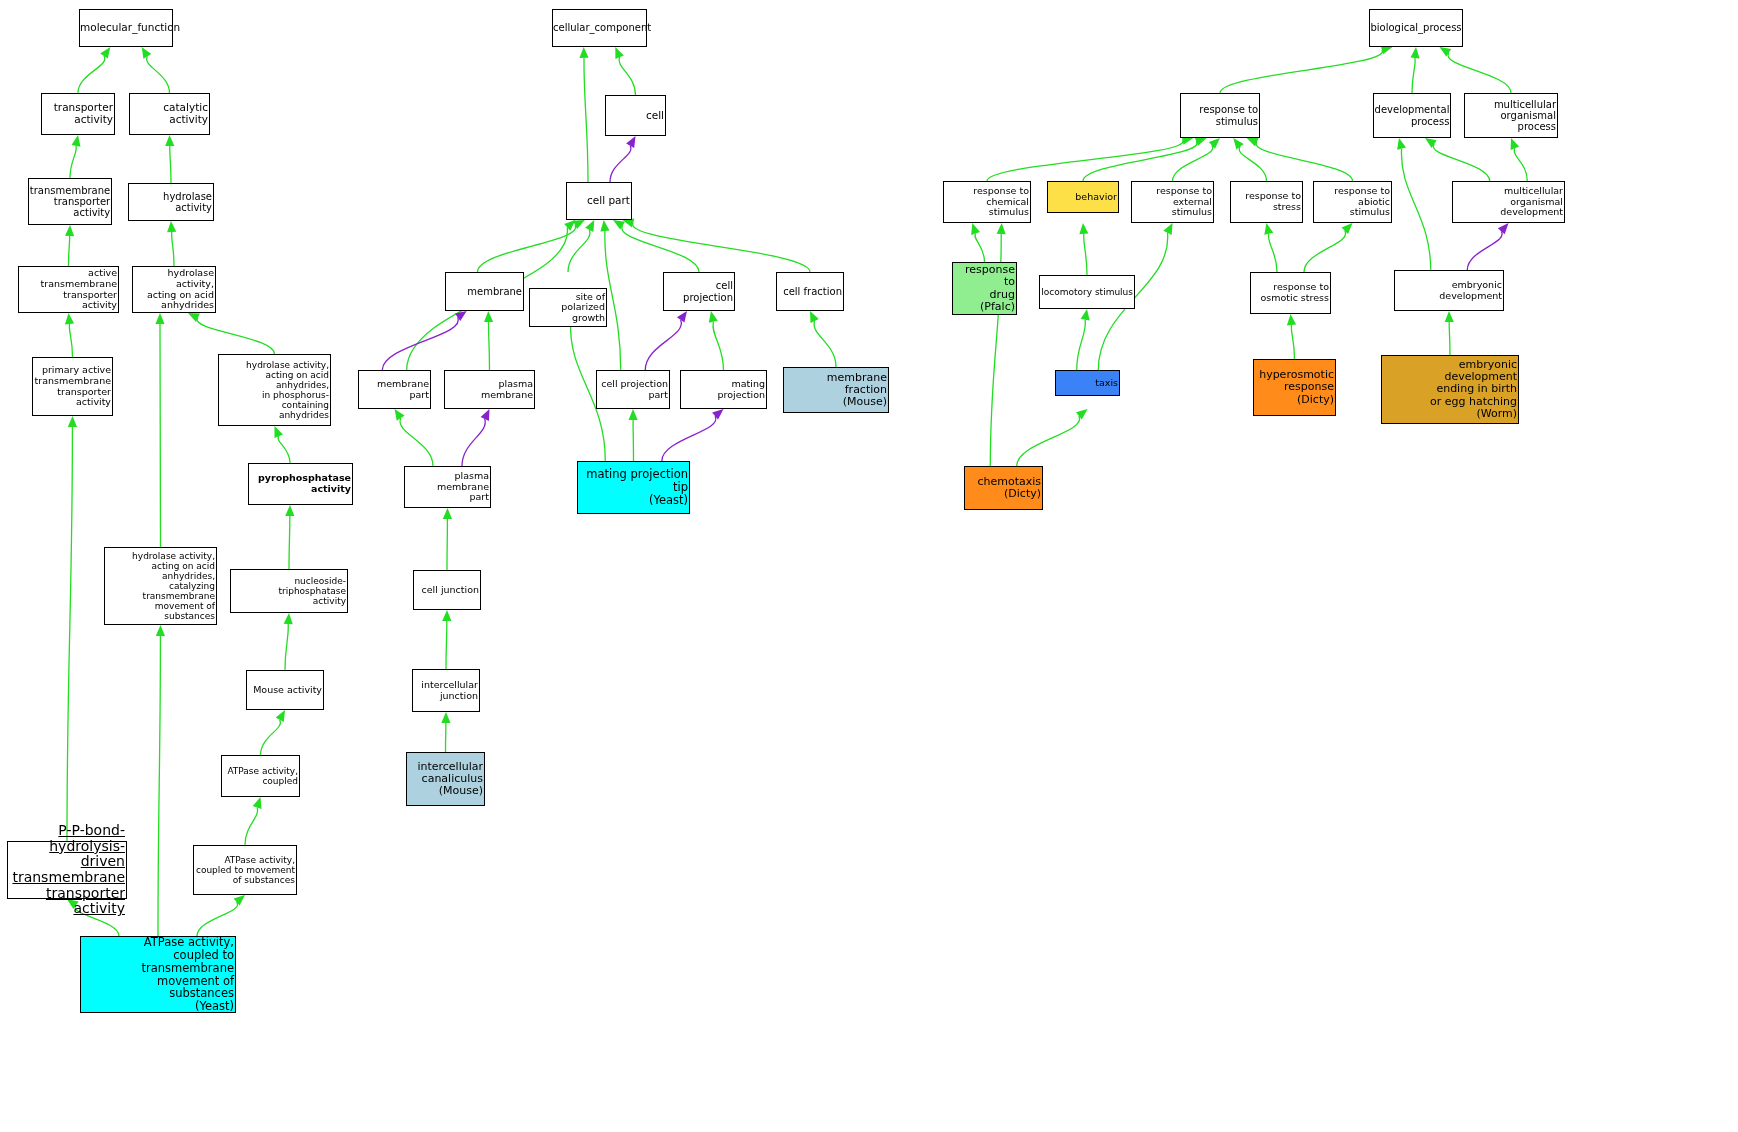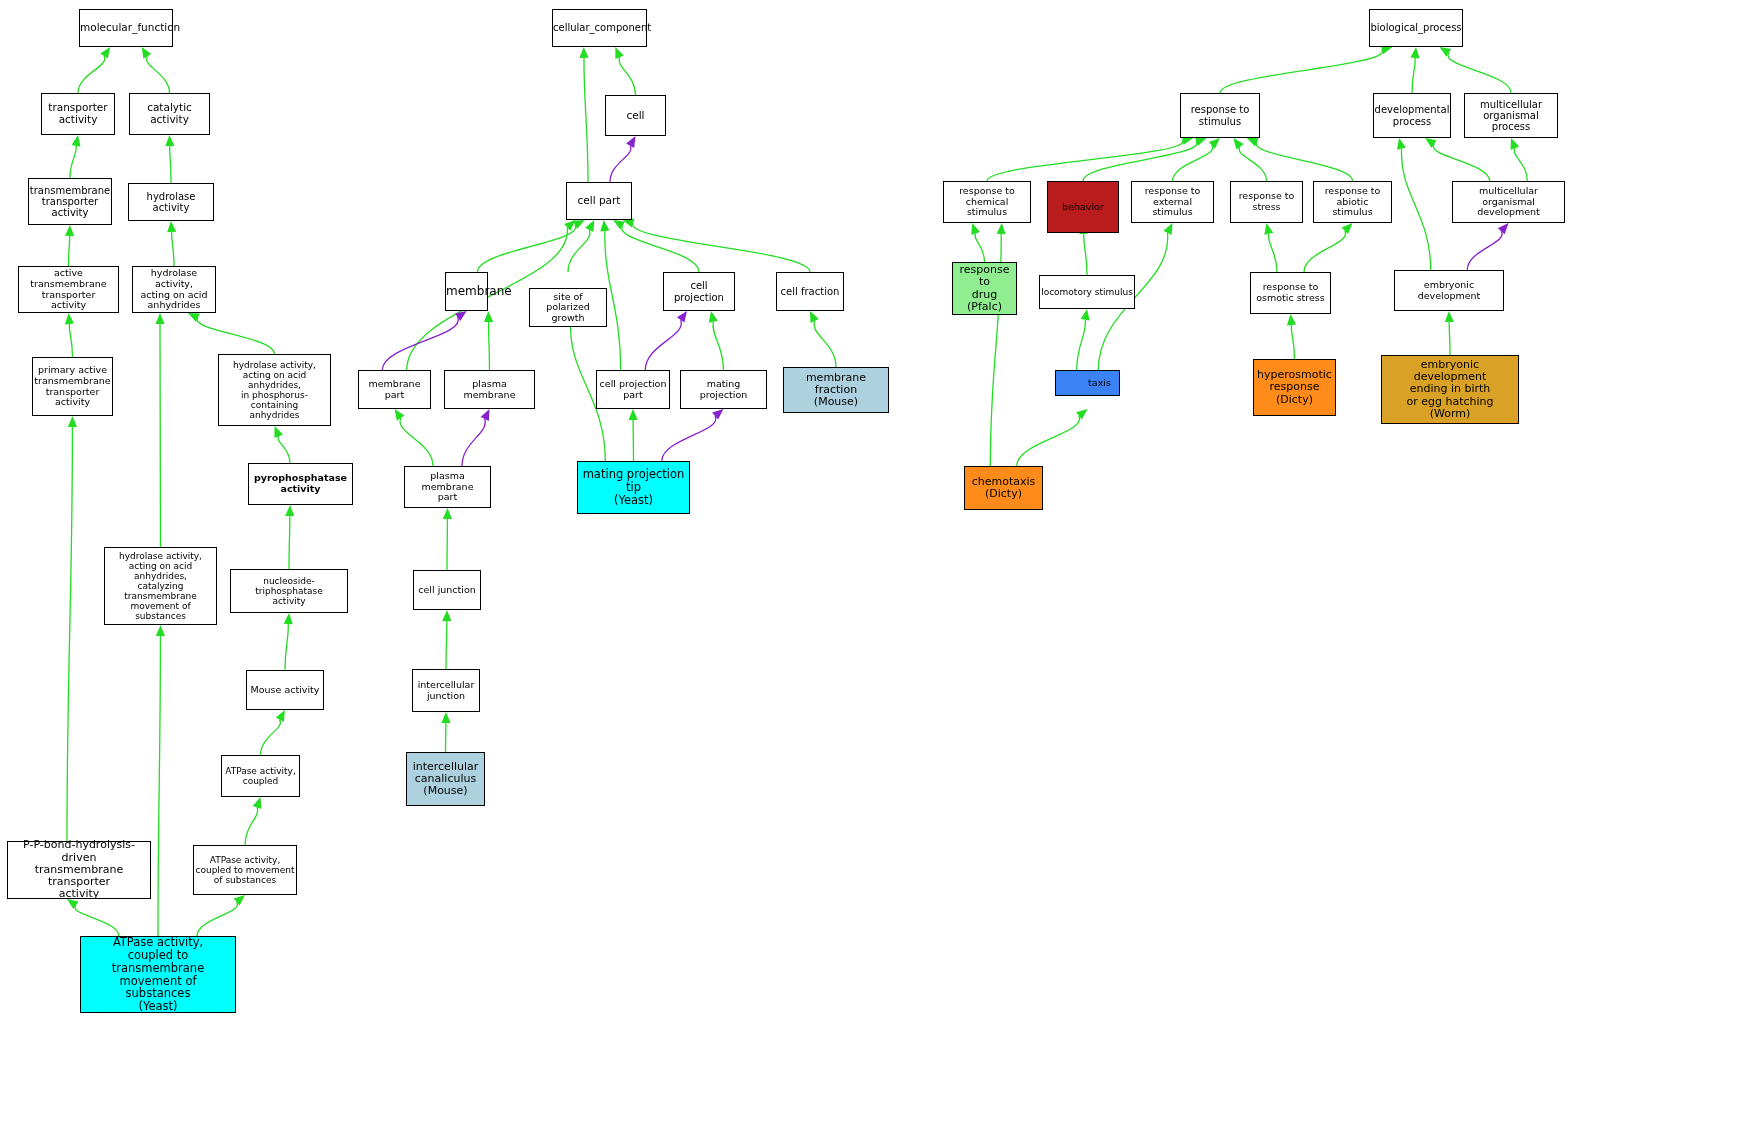--- a/index.html
+++ b/index.html
@@ -35,20 +35,21 @@
     color: #000000;
     line-height: 1.12;
     white-space: pre-line;
     overflow: visible;
     z-index: 5;
   }
   .node .lbl {
     display: block;
     width: 100%;
     padding: 0 1px;
+    text-align: right;
   }
 </style>
 </head>
 <body>
 
 <div id="canvas">
   <svg id="edge-layer" width="1738" height="1132" viewBox="0 0 1738 1132">
       <g>
         <path d="M 78.0 93.0 C 78.0 73.5, 110.3 66.5, 104.0 56.0" stroke="#22dd22" stroke-width="1.3" fill="none"></path>
         <polygon points="110.3,47.0 107.8,58.6 100.2,53.4" fill="#22dd22"></polygon>
@@ -327,36 +328,36 @@
 acting on acid
 anhydrides,
 catalyzing transmembrane
 movement of
 substances</span></div>
     <div class="node" style="left: 230px; top: 569px; width: 118px; height: 44px; background: rgb(255, 255, 255); font-size: 9px;"><span class="lbl">nucleoside-triphosphatase
 activity</span></div>
     <div class="node" style="left: 246px; top: 670px; width: 78px; height: 40px; background: rgb(255, 255, 255); font-size: 9.5px;"><span class="lbl">Mouse activity</span></div>
     <div class="node" style="left: 221px; top: 755px; width: 79px; height: 42px; background: rgb(255, 255, 255); font-size: 9px;"><span class="lbl">ATPase activity,
 coupled</span></div>
-    <div class="node" style="left: 7px; top: 841px; width: 144px; height: 58px; background: rgb(255, 255, 255); font-size: 11px;"><span class="lbl">P-P-bond-hydrolysis-driven
+    <div class="node" style="left: 7px; top: 841px; width: 120px; height: 58px; background: rgb(255, 255, 255); font-size: 14px; text-decoration: underline;"><span class="lbl">P-P-bond-hydrolysis-driven
 transmembrane
 transporter
 activity</span></div>
     <div class="node" style="left: 193px; top: 845px; width: 104px; height: 50px; background: rgb(255, 255, 255); font-size: 9px;"><span class="lbl">ATPase activity,
 coupled to movement
 of substances</span></div>
     <div class="node" style="left: 80px; top: 936px; width: 156px; height: 77px; background: rgb(0, 255, 255); font-size: 11.5px;"><span class="lbl">ATPase activity,
 coupled to transmembrane
 movement of
 substances
 (Yeast)</span></div>
     <div class="node" style="left: 552px; top: 9px; width: 95px; height: 38px; background: rgb(255, 255, 255); font-size: 10px;"><span class="lbl">cellular_component</span></div>
     <div class="node" style="left: 605px; top: 95px; width: 61px; height: 41px; background: rgb(255, 255, 255); font-size: 10.5px;"><span class="lbl">cell</span></div>
     <div class="node" style="left: 566px; top: 182px; width: 66px; height: 38px; background: rgb(255, 255, 255); font-size: 10.5px;"><span class="lbl">cell part</span></div>
-    <div class="node" style="left: 445px; top: 272px; width: 43px; height: 39px; background: rgb(255, 255, 255); font-size: 12px;"><span class="lbl">membrane</span></div>
+    <div class="node" style="left: 445px; top: 272px; width: 79px; height: 39px; background: rgb(255, 255, 255); font-size: 10px;"><span class="lbl">membrane</span></div>
     <div class="node" style="left: 529px; top: 272px; width: 78px; height: 39px; background: rgb(255, 255, 255); font-size: 9.5px; margin-top: 16px;"><span class="lbl">site of polarized
 growth</span></div>
     <div class="node" style="left: 663px; top: 272px; width: 72px; height: 39px; background: rgb(255, 255, 255); font-size: 10px;"><span class="lbl">cell projection</span></div>
     <div class="node" style="left: 776px; top: 272px; width: 68px; height: 39px; background: rgb(255, 255, 255); font-size: 10px;"><span class="lbl">cell fraction</span></div>
     <div class="node" style="left: 358px; top: 370px; width: 73px; height: 39px; background: rgb(255, 255, 255); font-size: 9.5px;"><span class="lbl">membrane part</span></div>
     <div class="node" style="left: 444px; top: 370px; width: 91px; height: 39px; background: rgb(255, 255, 255); font-size: 9.5px;"><span class="lbl">plasma membrane</span></div>
     <div class="node" style="left: 596px; top: 370px; width: 74px; height: 39px; background: rgb(255, 255, 255); font-size: 9.5px;"><span class="lbl">cell projection
 part</span></div>
     <div class="node" style="left: 680px; top: 370px; width: 87px; height: 39px; background: rgb(255, 255, 255); font-size: 9.5px;"><span class="lbl">mating projection</span></div>
     <div class="node" style="left: 783px; top: 367px; width: 106px; height: 46px; background: rgb(174, 209, 224); font-size: 11px;"><span class="lbl">membrane fraction
@@ -374,21 +375,21 @@
 (Mouse)</span></div>
     <div class="node" style="left: 1369px; top: 9px; width: 94px; height: 38px; background: rgb(255, 255, 255); font-size: 10px;"><span class="lbl">biological_process</span></div>
     <div class="node" style="left: 1180px; top: 93px; width: 80px; height: 45px; background: rgb(255, 255, 255); font-size: 10px;"><span class="lbl">response to
 stimulus</span></div>
     <div class="node" style="left: 1373px; top: 93px; width: 78px; height: 45px; background: rgb(255, 255, 255); font-size: 10px;"><span class="lbl">developmental
 process</span></div>
     <div class="node" style="left: 1464px; top: 93px; width: 94px; height: 45px; background: rgb(255, 255, 255); font-size: 10px;"><span class="lbl">multicellular
 organismal process</span></div>
     <div class="node" style="left: 943px; top: 181px; width: 88px; height: 42px; background: rgb(255, 255, 255); font-size: 9.5px;"><span class="lbl">response to
 chemical stimulus</span></div>
-    <div class="node" style="left: 1047px; top: 181px; width: 72px; height: 52px; background: #b91c1c; font-size: 9.5px;"><span class="lbl">behavior</span></div>
+    <div class="node" style="left: 1047px; top: 181px; width: 72px; height: 32px; background: #fde047; font-size: 9.5px;"><span class="lbl">behavior</span></div>
     <div class="node" style="left: 1131px; top: 181px; width: 83px; height: 42px; background: rgb(255, 255, 255); font-size: 9.5px;"><span class="lbl">response to
 external stimulus</span></div>
     <div class="node" style="left: 1230px; top: 181px; width: 73px; height: 42px; background: rgb(255, 255, 255); font-size: 9.5px;"><span class="lbl">response to
 stress</span></div>
     <div class="node" style="left: 1313px; top: 181px; width: 79px; height: 42px; background: rgb(255, 255, 255); font-size: 9.5px;"><span class="lbl">response to
 abiotic stimulus</span></div>
     <div class="node" style="left: 1452px; top: 181px; width: 113px; height: 42px; background: rgb(255, 255, 255); font-size: 9.5px;"><span class="lbl">multicellular
 organismal development</span></div>
     <div class="node" style="left: 952px; top: 262px; width: 65px; height: 53px; background: rgb(144, 238, 144); font-size: 11px;"><span class="lbl">response to
 drug

